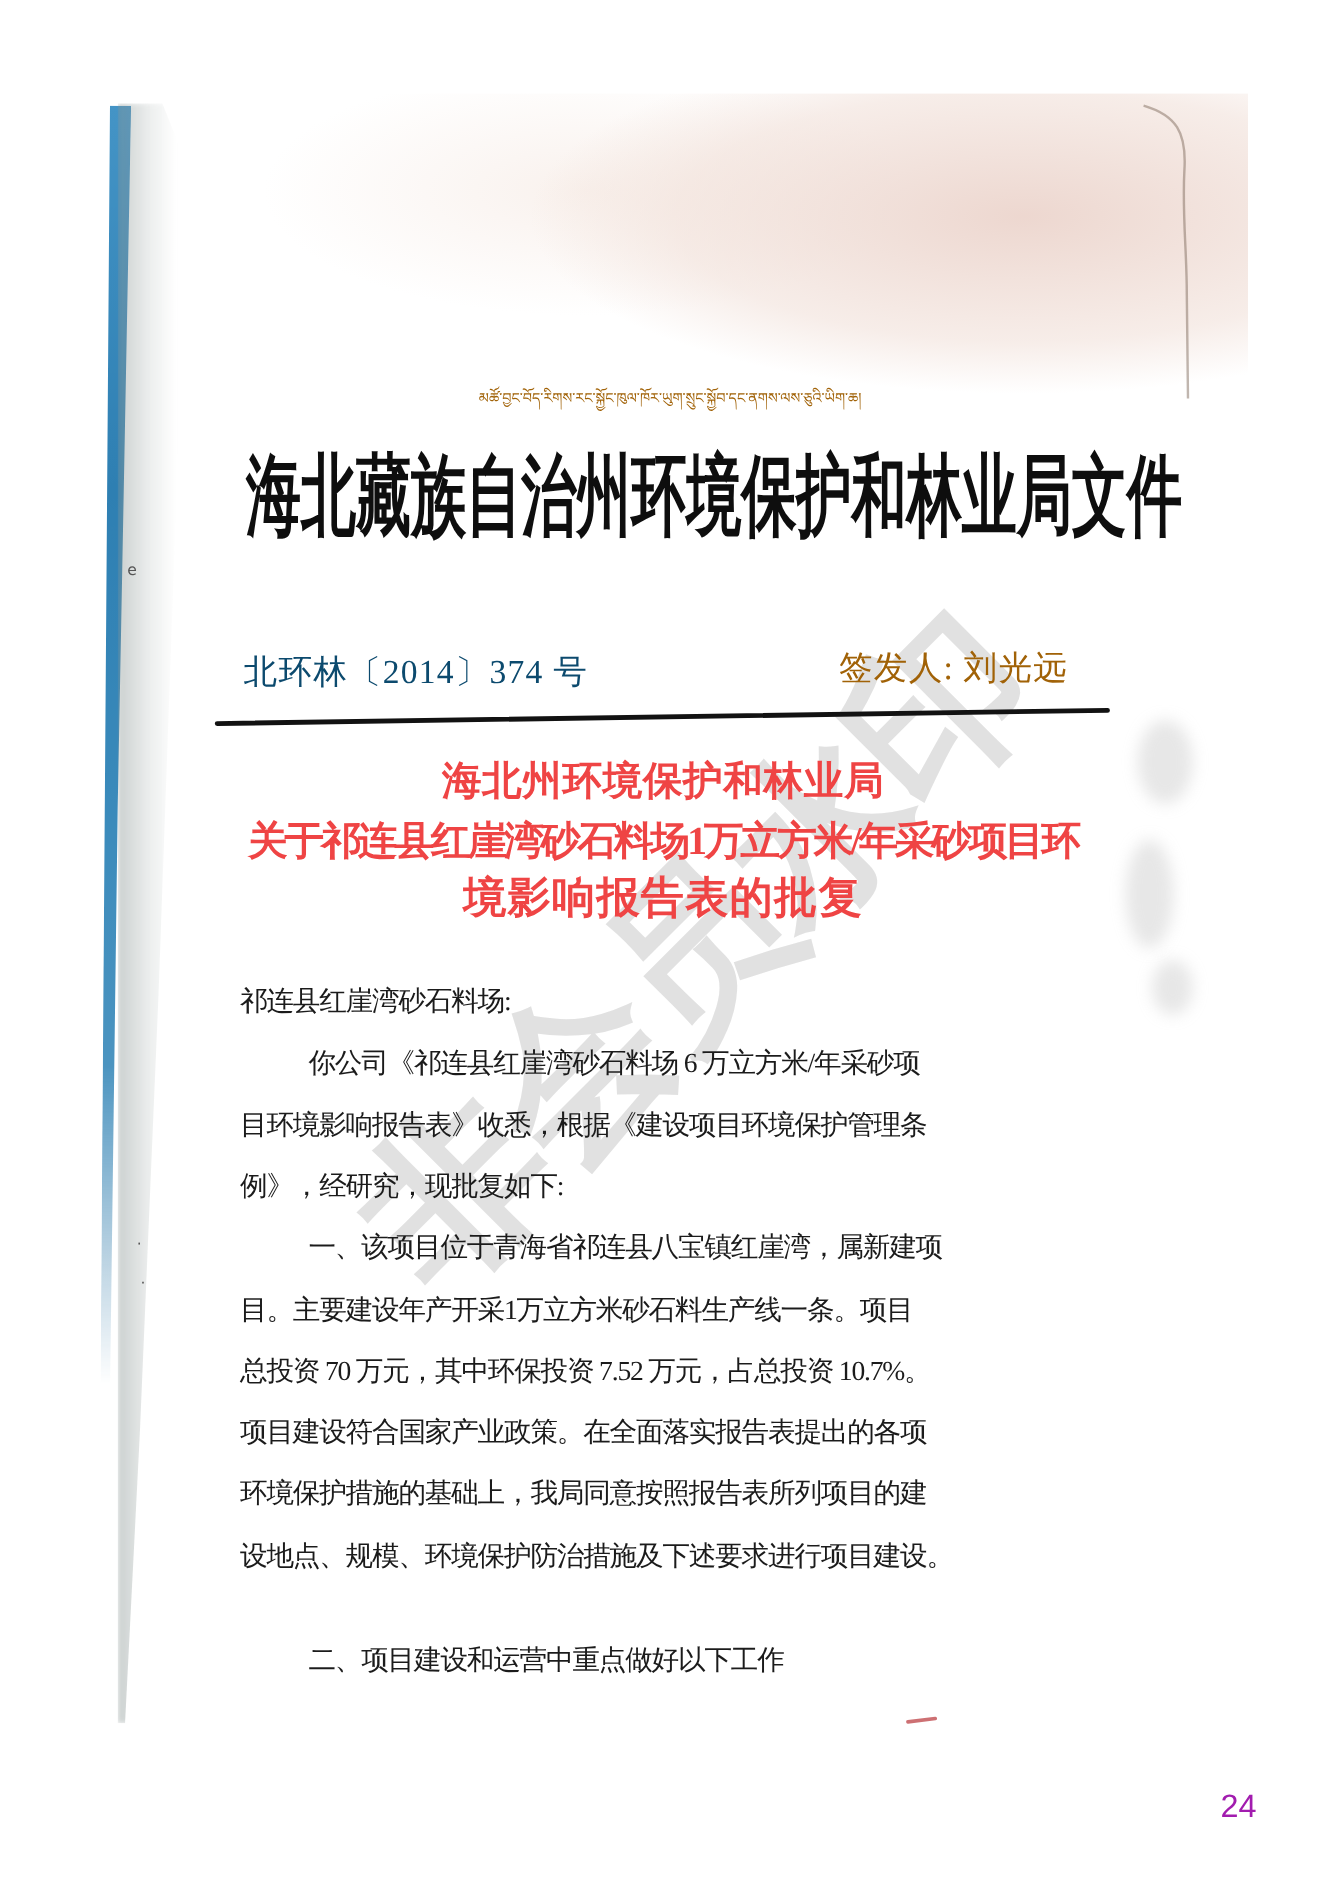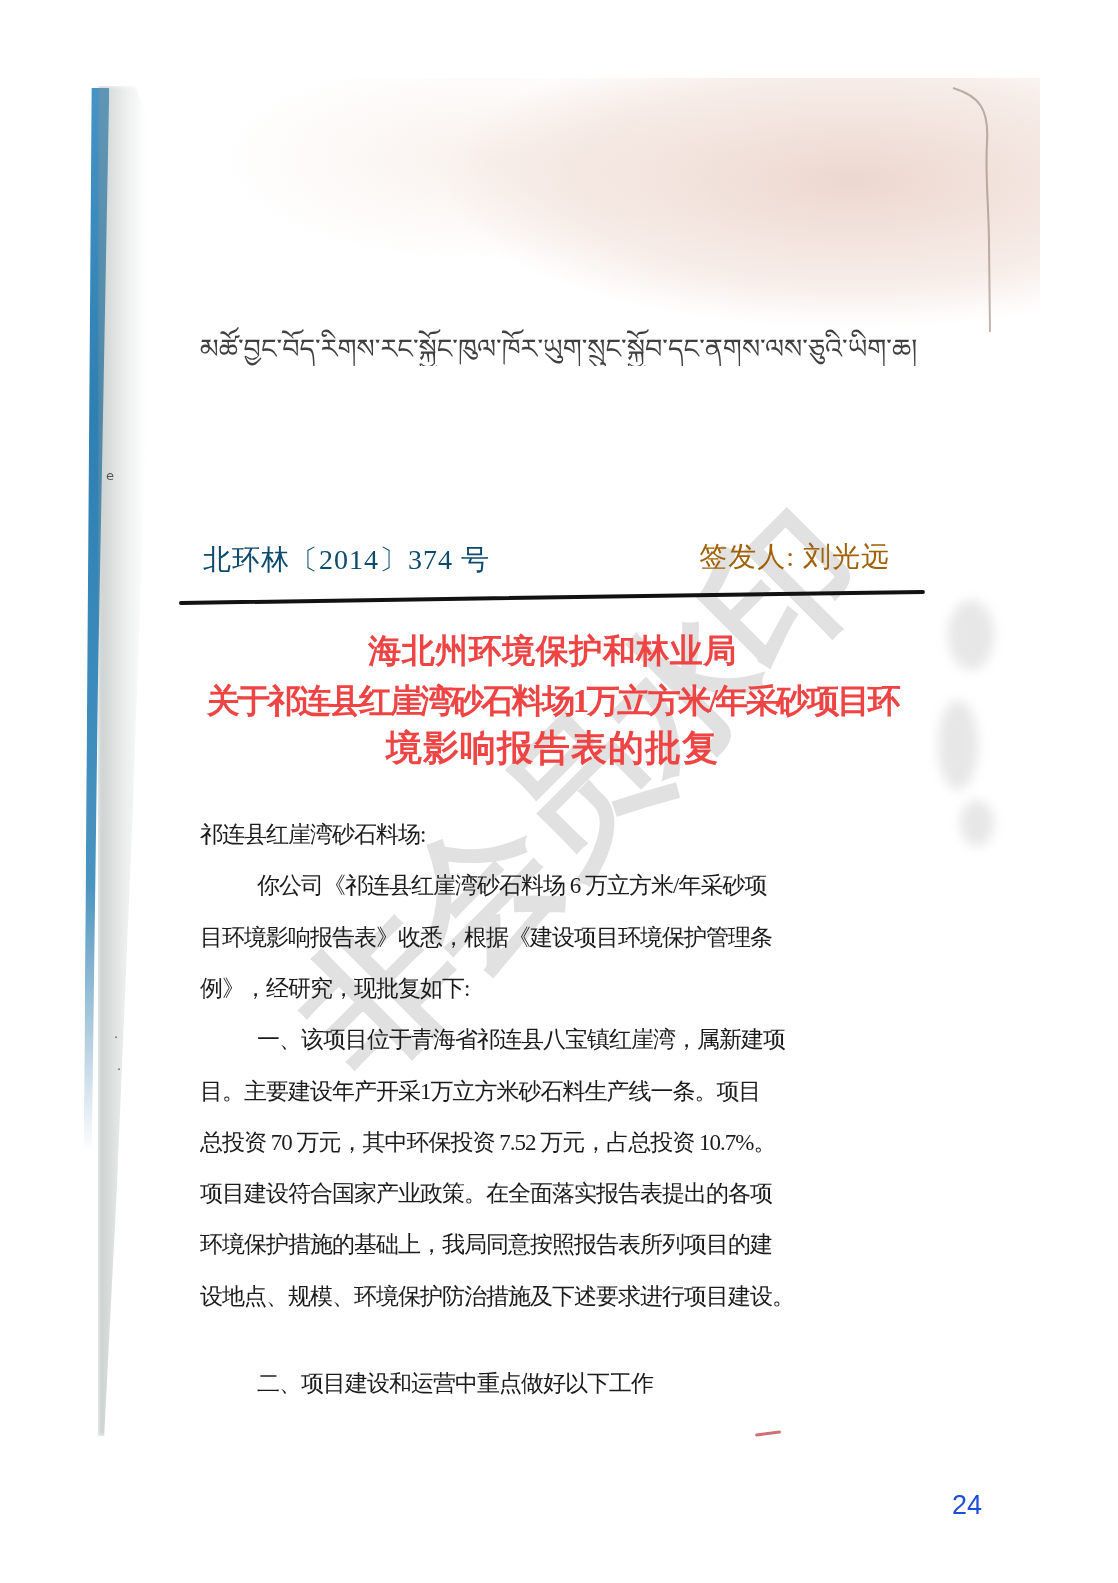--- a/index.html
+++ b/index.html
@@ -49,21 +49,21 @@
     left:580px;top:795px;z-index:1;
     transform:translate(-50%,-50%) rotate(-45deg);
     font-size:148px;font-weight:700;letter-spacing:-6px;
     color:#c9c9c9;opacity:0.55;white-space:nowrap;
     font-family:"Liberation Sans","DejaVu Sans",sans-serif;
   }
 
   
   .tibetan{
     left:186px;top:318px;width:745px;height:48px;z-index:2;
-    text-align:center;font-size:27px;color:#404040;
+    text-align:center;font-size:12px;color:#a16207;
     white-space:nowrap;overflow:hidden;
   }
   .org-title-wrap{left:205px;top:364px;width:720px;height:92px;z-index:2;white-space:nowrap;}
   .org-title{
     display:inline-block;font-size:74px;font-weight:700;color:#0e0e0e;
     transform:scaleX(0.62);transform-origin:left center;letter-spacing:0;
     white-space:nowrap;
   }
   .doc-no{left:203px;top:541px;z-index:2;font-size:28px;color:#0c4a6e;letter-spacing:1px;white-space:nowrap;}
   .issuer{right:228px;top:538px;z-index:2;font-size:28px;color:#a16207;letter-spacing:1px;white-space:nowrap;}
@@ -74,21 +74,21 @@
   }
   .h-line{z-index:2;left:180px;width:745px;text-align:center;font-weight:700;color:#ef4444;white-space:nowrap;}
   .h1{top:629px;font-size:33px;letter-spacing:0.5px;}
   .h2{top:679px;font-size:33px;letter-spacing:-2.5px;}
   .h3{top:724px;font-size:36px;letter-spacing:1px;}
   .body-line{
     position:absolute;left:200px;z-index:2;
     font-size:23px;color:#1b1b1b;letter-spacing:-1px;white-space:nowrap;
   }
   .body-line.indent{left:257px;}
-  .pageno{left:952px;top:1490px;z-index:2;font-size:27px;color:#1d4ed8;
+  .pageno{left:1017px;top:1490px;z-index:2;font-size:27px;color:#a21caf;
     font-family:"Liberation Sans","DejaVu Sans",sans-serif;}
 </style>
 </head>
 <body>
 
 <div class="page">
 
   <div class="pink-tint"></div>
   <div class="blue-strip"></div>
   <div class="left-shadow"></div>
@@ -99,20 +99,23 @@
   <div class="smudge sm2"></div>
   <div class="smudge sm3"></div>
   <div class="speck" style="left:106px;top:468px;">e</div>
   <div class="speck" style="left:114px;top:1030px;">·</div>
   <div class="speck" style="left:117px;top:1062px;">·</div>
   <div class="red-dash"></div>
 
   <div class="watermark">非会员水印</div>
 
   <div class="tibetan">མཚོ་བྱང་བོད་རིགས་རང་སྐྱོང་ཁུལ་ཁོར་ཡུག་སྲུང་སྐྱོབ་དང་ནགས་ལས་ཅུའི་ཡིག་ཆ།</div>
+  <div class="org-title-wrap">
+    <span class="org-title">海北藏族自治州环境保护和林业局文件</span>
+  </div>
   <div class="doc-no">北环林〔2014〕374 号</div>
   <div class="issuer">签发人: 刘光远</div>
   <div class="rule"></div>
 
   <div class="h-line h1">海北州环境保护和林业局</div>
   <div class="h-line h2">关于祁连县红崖湾砂石料场1万立方米/年采砂项目环</div>
   <div class="h-line h3">境影响报告表的批复</div>
 
   <div id="body-text">
       <div class="body-line" style="top: 819px;">祁连县红崖湾砂石料场:</div>

